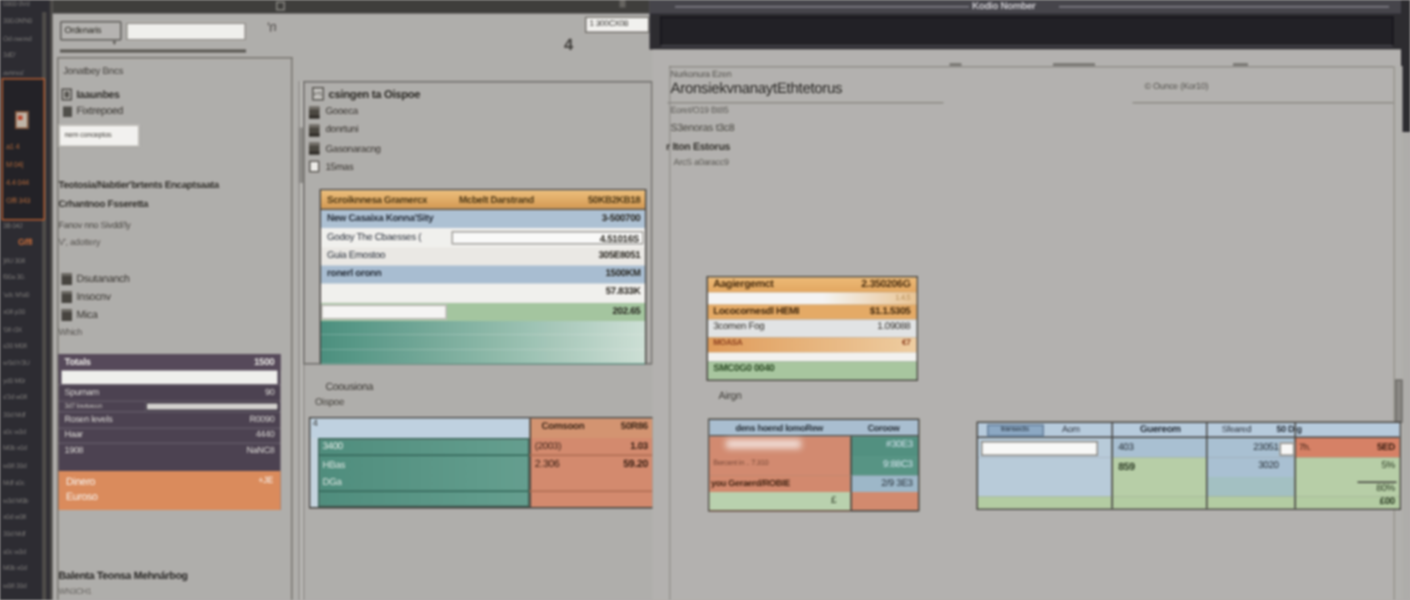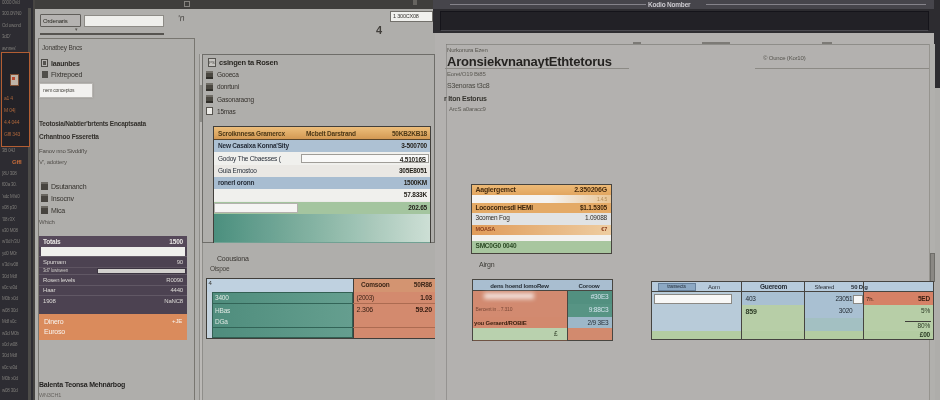--- a/index.html
+++ b/index.html
@@ -118,21 +118,21 @@
 </div>
 <div style="position:absolute;left:39px;top:381px;font-size:7px;font-weight:bold;color:#232220;white-space:nowrap;line-height:1;letter-spacing:-0.2px;">Balenta Teonsa Mehnárbog</div>
 <div style="position:absolute;left:39px;top:393px;font-size:5.5px;color:#66645f;white-space:nowrap;line-height:1;letter-spacing:-0.2px;">WN3CH1</div>
 <div style="display:contents">
 <div style="position:absolute;left:198.5px;top:54px;width:4px;height:346px;background:#bdbbb8;border-left:1px solid #908e8a;border-right:1px solid #908e8a;box-sizing:border-box;"></div>
 <div style="position:absolute;left:199px;top:85px;width:3px;height:37px;background:#8e8c88;"></div>
 </div>
 <div style="display:contents">
 <div style="position:absolute;left:202px;top:53.5px;width:233px;height:189.5px;border:1px solid #6e6c68;box-sizing:border-box;"></div>
 <div style="position:absolute;left:208px;top:57.5px;width:8px;height:9px;background:#c9c7c3;border:1px solid #55534e;box-sizing:border-box;font-size:4px;color:#3f3d38;text-align:center;line-height:8px;">PS</div>
-<div style="position:absolute;left:219px;top:59px;font-size:7.5px;font-weight:bold;color:#26241f;white-space:nowrap;line-height:1;letter-spacing:-0.2px;">csingen ta Rosen</div>
+<div style="position:absolute;left:219px;top:59px;font-size:7.5px;font-weight:bold;color:#26241f;white-space:nowrap;line-height:1;letter-spacing:-0.2px;">csingen ta Oispoe</div>
 <div style="position:absolute;left:205.5px;top:70.5px;width:7.5px;height:8px;background:#4a463f;box-shadow:inset 0 2px 0 #716d66, inset 0 -2px 0 #2e2b26;"></div>
 <div style="position:absolute;left:217px;top:72.0px;font-size:6.5px;color:#33302b;white-space:nowrap;line-height:1;letter-spacing:-0.2px;">Gooeca</div>
 <div style="position:absolute;left:205.5px;top:82.8px;width:7.5px;height:8px;background:#4a463f;box-shadow:inset 0 2px 0 #716d66, inset 0 -2px 0 #2e2b26;"></div>
 <div style="position:absolute;left:217px;top:84.3px;font-size:6.5px;color:#33302b;white-space:nowrap;line-height:1;letter-spacing:-0.2px;">donrtuni</div>
 <div style="position:absolute;left:205.5px;top:95px;width:7.5px;height:8px;background:#4a463f;box-shadow:inset 0 2px 0 #716d66, inset 0 -2px 0 #2e2b26;"></div>
 <div style="position:absolute;left:217px;top:96.5px;font-size:6.5px;color:#33302b;white-space:nowrap;line-height:1;letter-spacing:-0.2px;">Gasonaracng</div>
 <div style="position:absolute;left:205.5px;top:107.3px;width:7.5px;height:8px;background:#efeeea;border:1px solid #55524c;box-sizing:border-box;"></div>
 <div style="position:absolute;left:217px;top:108.8px;font-size:6.5px;color:#33302b;white-space:nowrap;line-height:1;letter-spacing:-0.2px;">15mas</div>
 </div>
 <div style="display:contents">
@@ -199,21 +199,21 @@
 <div style="position:absolute;left:934px;top:0;width:6px;height:88px;background:#2a292e;"></div>
 <div style="position:absolute;left:934px;top:88px;width:6px;height:312px;background:#b0aeab;"></div>
 <div style="position:absolute;left:446px;top:43.5px;width:483px;height:1px;background:#8f8d89;"></div>
 <div style="position:absolute;left:633px;top:41.5px;width:8px;height:2px;background:#7c7a76;"></div>
 <div style="position:absolute;left:702px;top:41.5px;width:28px;height:2px;background:#7c7a76;"></div>
 <div style="position:absolute;left:822px;top:41.5px;width:10px;height:2px;background:#7c7a76;"></div>
 <div style="position:absolute;left:446px;top:44px;width:1px;height:356px;background:rgba(120,118,114,0.5);"></div>
 <div style="position:absolute;left:929px;top:44px;width:6px;height:356px;background:#b3b1ae;border-left:1px solid #97958f;box-sizing:border-box;"></div>
 <div style="position:absolute;left:930px;top:253px;width:5px;height:29px;background:#8a8884;border:1px solid #6e6c68;box-sizing:border-box;"></div>
 <div style="position:absolute;left:447px;top:47px;font-size:6px;color:#56544f;white-space:nowrap;line-height:1;letter-spacing:-0.2px;">Nurkonura Ezen</div>
-<div style="position:absolute;left:447px;top:54.5px;font-size:13px;font-weight:bold;color:#211f1d;letter-spacing:-0.3px;white-space:nowrap;line-height:1;letter-spacing:-0.2px;">AronsiekvnanaytEthtetorus</div>
+<div style="position:absolute;left:447px;top:54.5px;font-size:10px;font-weight:normal;color:#211f1d;letter-spacing:-0.3px;white-space:nowrap;line-height:1;letter-spacing:-0.2px;">AronsiekvnanaytEthtetorus</div>
 <div style="position:absolute;left:445px;top:67.5px;width:184px;height:1px;background:#8c8a85;"></div>
 <div style="position:absolute;left:447px;top:70.5px;font-size:6px;color:#5c5a55;white-space:nowrap;line-height:1;letter-spacing:-0.2px;">Eoret/O19 Bt85</div>
 <div style="position:absolute;left:447px;top:81.5px;font-size:7px;color:#47453f;white-space:nowrap;line-height:1;letter-spacing:-0.2px;">S3enoras t3c8</div>
 <div style="position:absolute;left:444px;top:95px;font-size:7px;font-weight:bold;color:#33312c;white-space:nowrap;line-height:1;letter-spacing:-0.2px;">r Iton Estorus</div>
 <div style="position:absolute;left:449px;top:105.5px;font-size:6px;color:#5c5a55;white-space:nowrap;line-height:1;letter-spacing:-0.2px;">ArcS a0aracc9</div>
 <div style="position:absolute;left:763px;top:55px;font-size:6px;color:#55534e;white-space:nowrap;line-height:1;letter-spacing:-0.2px;">© Ounce (Kor10)</div>
 <div style="position:absolute;left:755px;top:68px;width:174px;height:1px;background:#8c8a85;"></div>
 </div>
 <div style="display:contents">
 <div style="position:absolute;left:471px;top:183.5px;width:141px;height:70px;border:1px solid #45423d;box-sizing:border-box;"></div>

